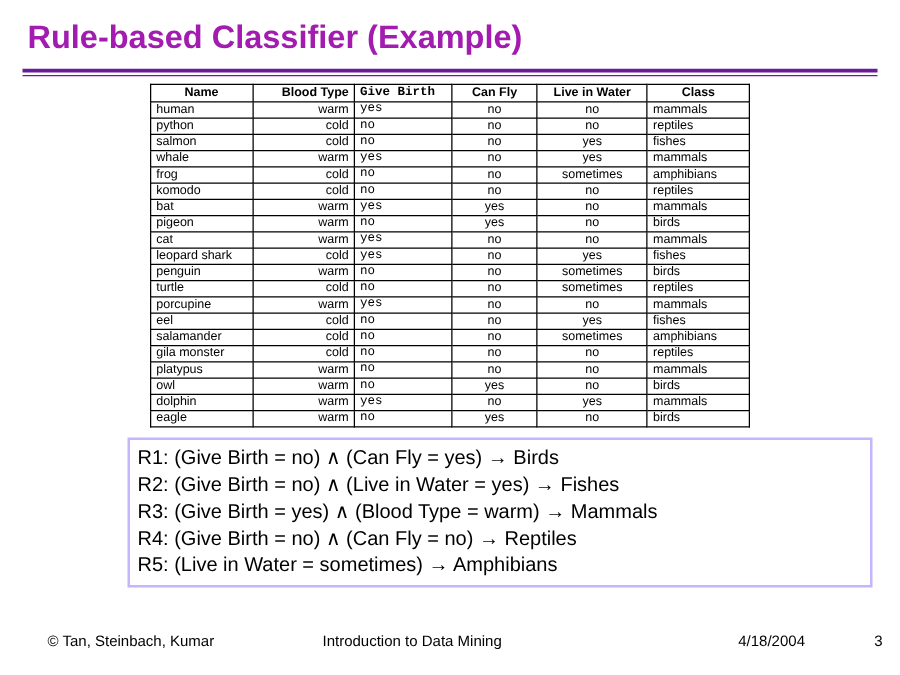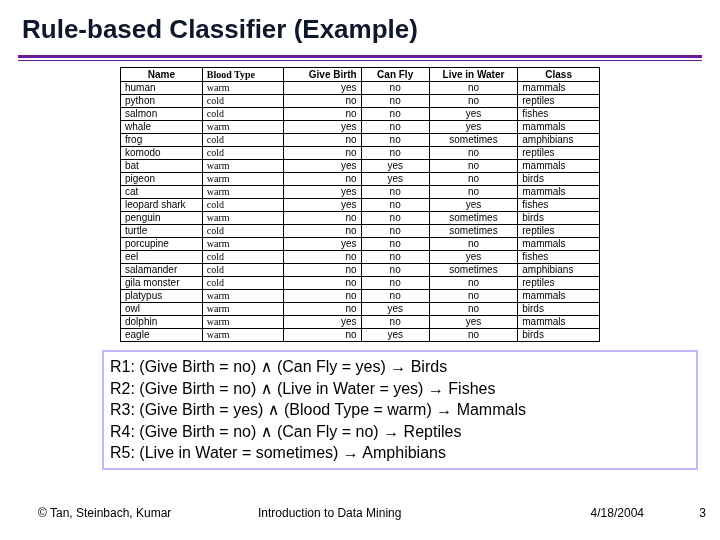--- a/index.html
+++ b/index.html
@@ -7,21 +7,21 @@
     width: 720px; height: 540px;
     background: #fff;
     font-family: Arial, Helvetica, sans-serif;
     position: relative;
     overflow: hidden;
   }
   .slide-title {
     font-family: Verdana, Arial, sans-serif;
     font-size: 26px;
     font-weight: bold;
-    color: #0f172a;
+    color: #a21caf;
     padding: 14px 0 4px 22px;
   }
   .rule {
     margin: 6px 18px 0 18px;
     height: 6px;
     border-top: 3px solid #6a1b9a;
     border-bottom: 1.5px solid #6a1b9a;
   }
   .table-wrap {
     margin: 6px auto 0 auto;
@@ -39,22 +39,22 @@
     height: 12px;
     text-align: left;
     white-space: nowrap;
   }
   th {
     text-align: center;
     font-weight: bold;
     height: 14px;
   }
   th:first-child, td:first-child { width: 72px; }
-  th:nth-child(2), td:nth-child(2) { width: 72px; text-align: left; font-family: Liberation Serif, serif; }
-  th:nth-child(3), td:nth-child(3) { width: 68px; text-align: right; }
+  th:nth-child(2), td:nth-child(2) { width: 72px; text-align: right; }
+  th:nth-child(3), td:nth-child(3) { width: 68px; text-align: left; font-family: Liberation Mono, monospace; }
   th:nth-child(4), td:nth-child(4) { width: 60px; text-align: center; margin-left: 40px; }
   th:nth-child(5), td:nth-child(5) { width: 78px; text-align: center; }
   th:nth-child(6), td:nth-child(6) { width: 72px; }
   td:first-child { text-align: left; }
   td:last-child { text-align: left; }
   .rules-block {
     margin: 8px 22px 0 102px;
     border: 2px solid #c4b5fd;
     padding: 4px 6px 4px 6px;
     font-size: 16px;

